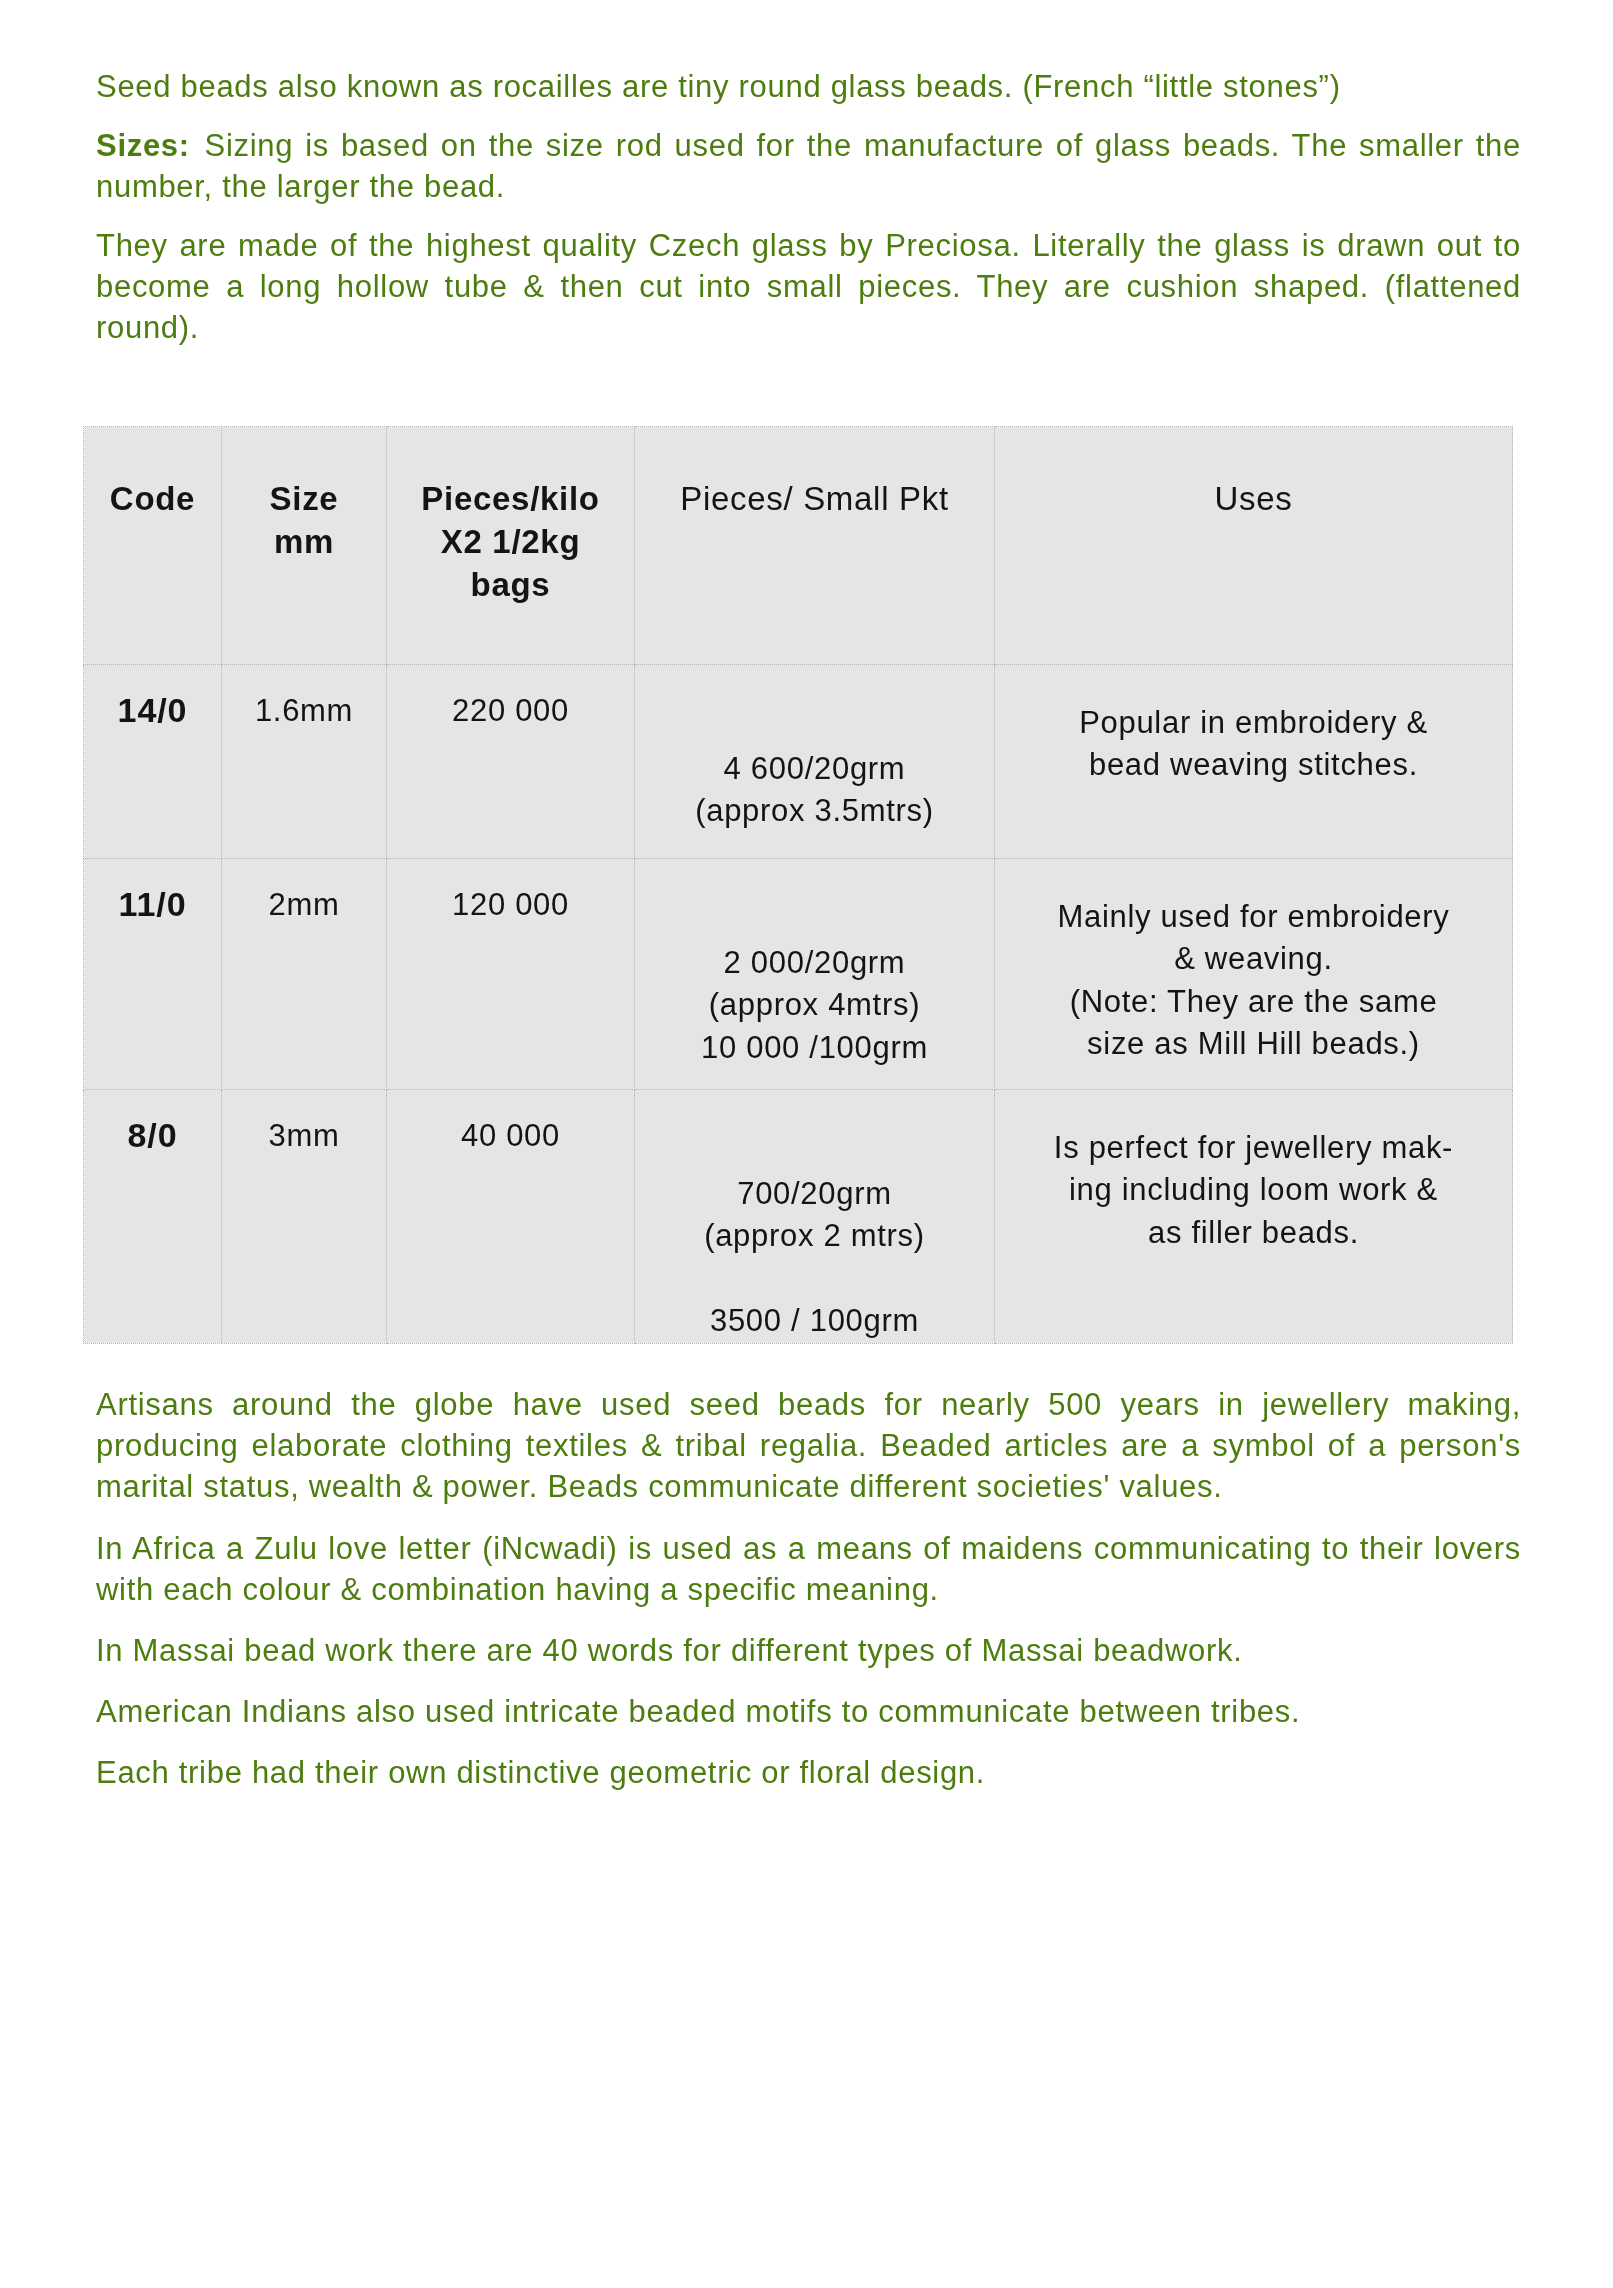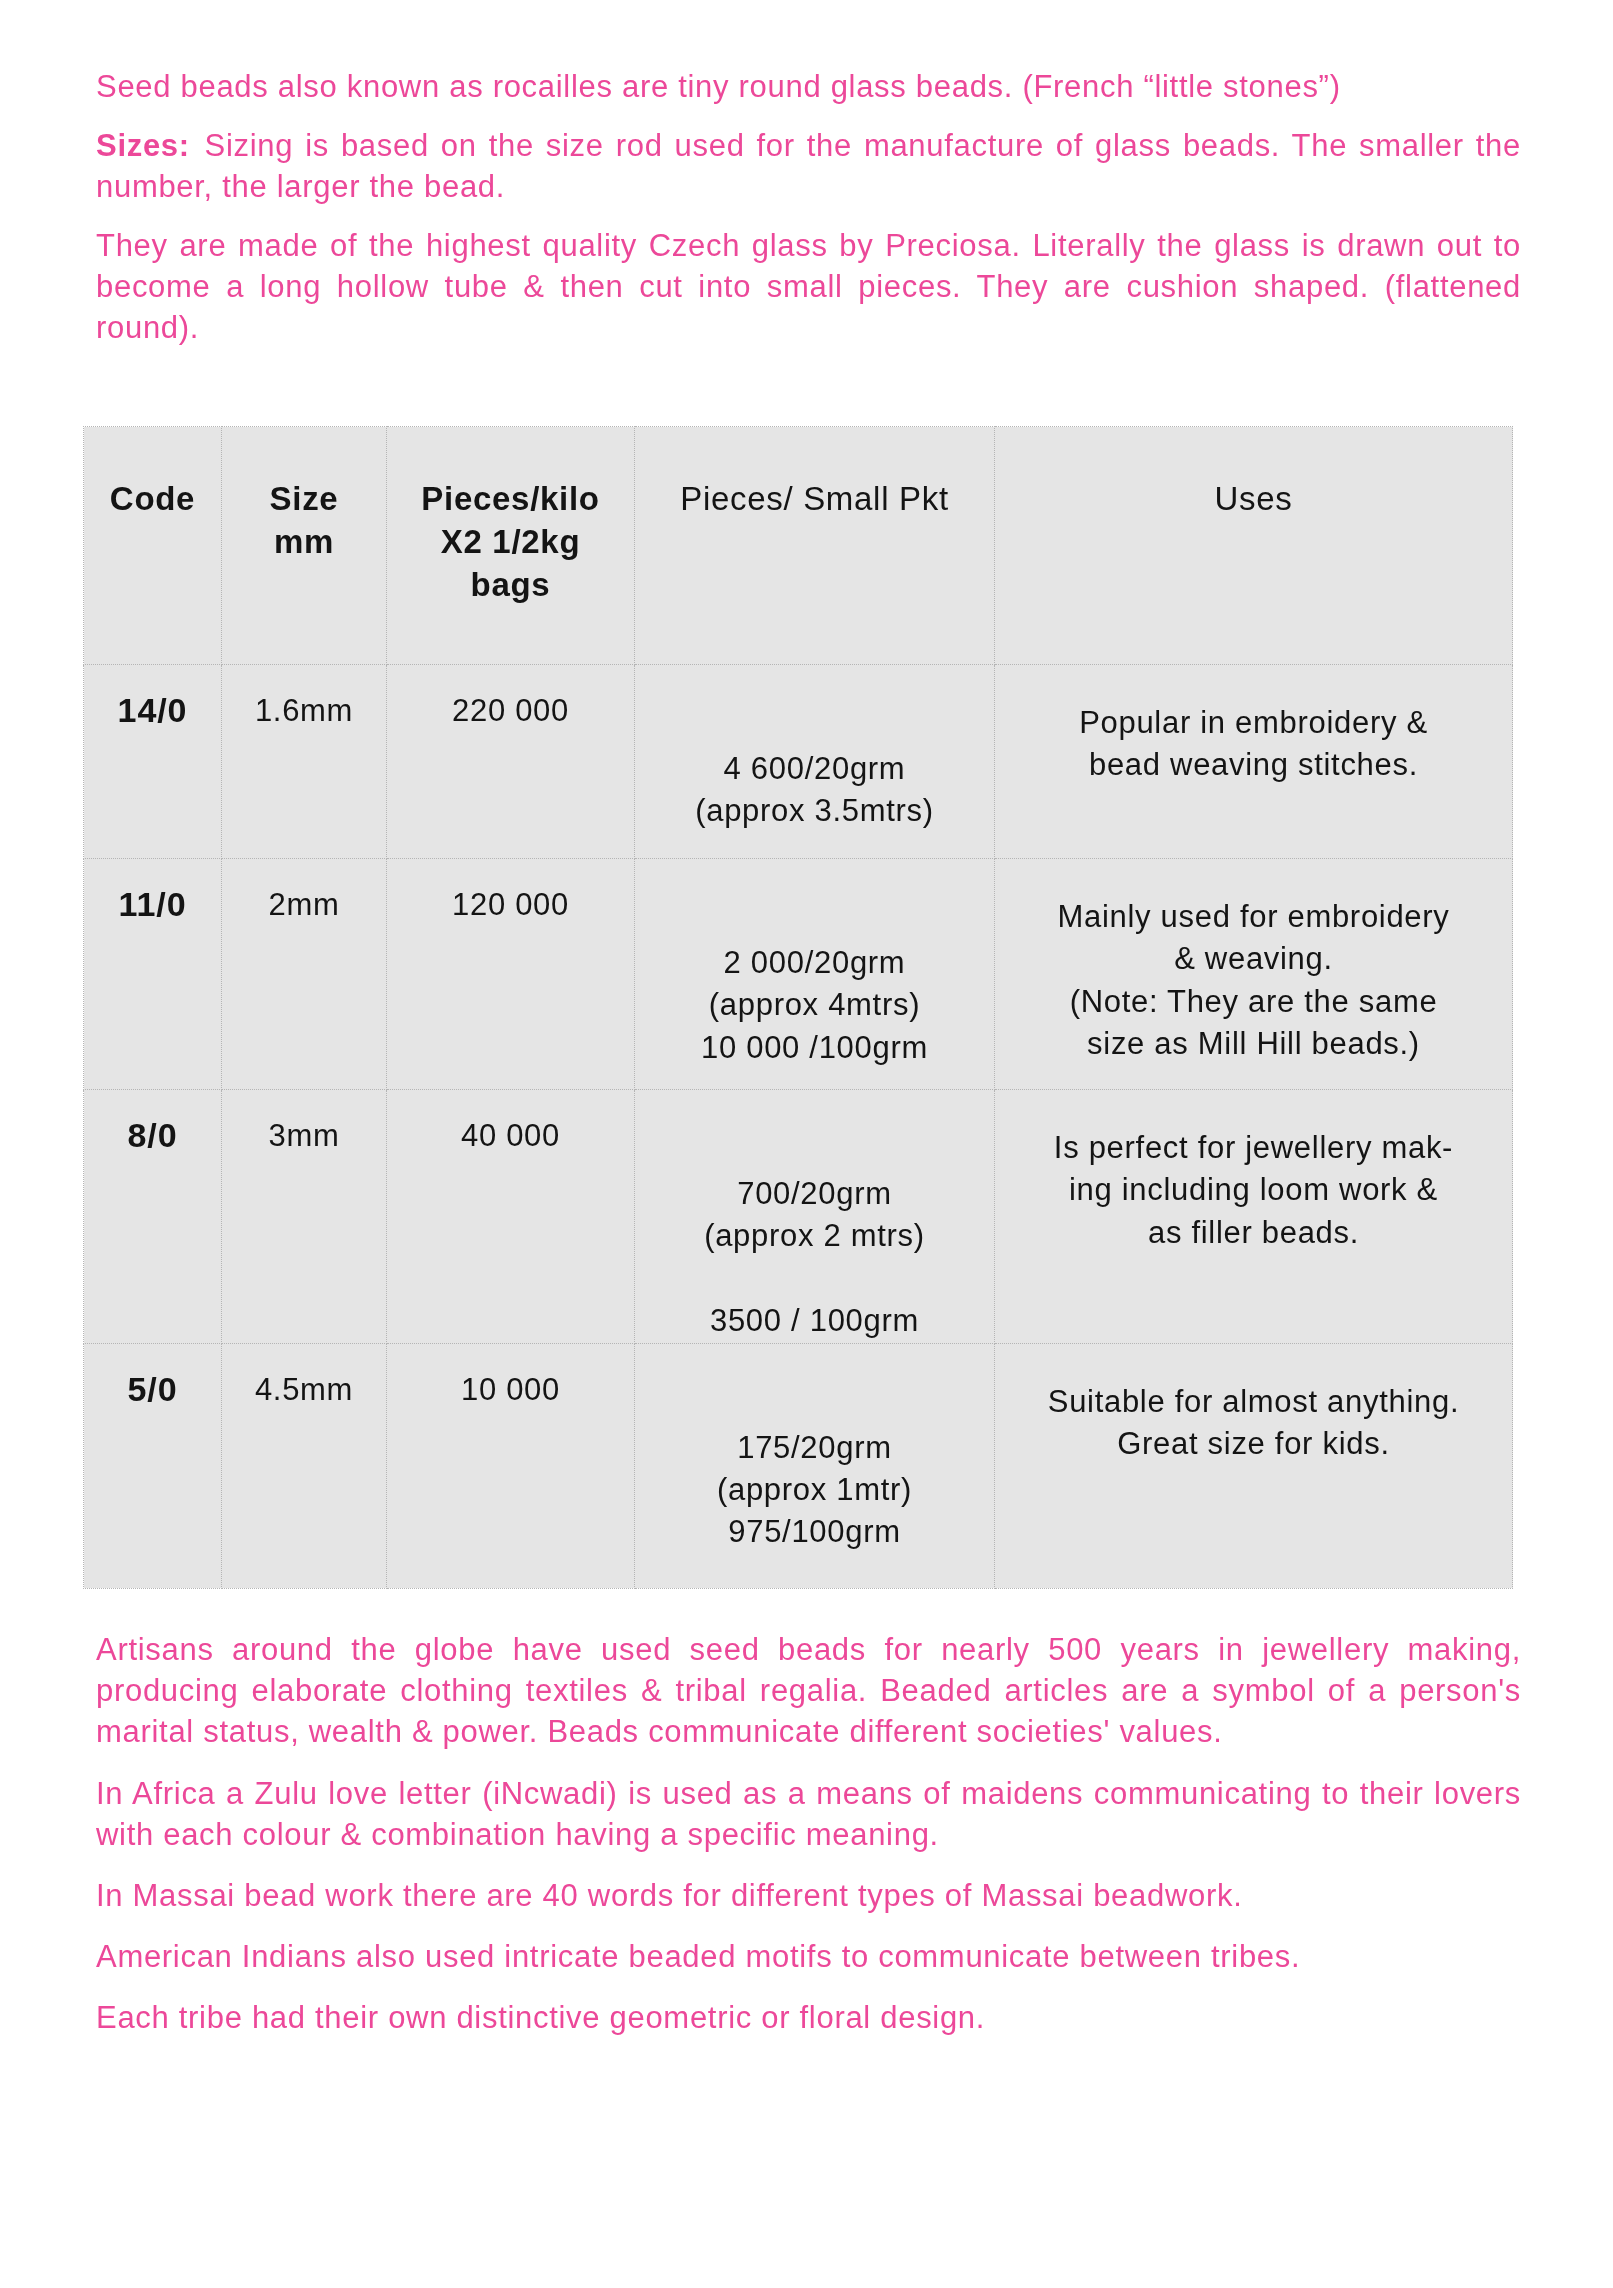--- a/index.html
+++ b/index.html
@@ -22,21 +22,21 @@
   }
   .intro {
     padding: 66px 92px 0 96px;
   }
   .para {
     font-size: 31px;
     line-height: 1.33;
     letter-spacing: 0.7px;
     margin: 0 0 17.5px 0;
     text-align: justify;
-    color: #ec4899;
+    color: #4d7c0f;
   }
   .lead-label {
     font-weight: bold;
     margin-right: 14.8px;
     letter-spacing: 0.7px;
   }
   .table-wrap {
     margin: 78px 102px 0 83px;
   }
   table.bead-table {
@@ -162,30 +162,20 @@
           <td class="size-cell">3mm</td>
           <td class="pieces-cell">40 000</td>
           <td class="pkt-cell">700/20grm
 (approx 2 mtrs)
 
 3500 / 100grm</td>
           <td class="uses-cell">Is perfect for jewellery mak-
 ing including loom work &amp;
 as filler beads.</td>
         </tr>
-        <tr class="r3">
-          <td class="code-cell">5/0</td>
-          <td class="size-cell">4.5mm</td>
-          <td class="pieces-cell">10 000</td>
-          <td class="pkt-cell">175/20grm
-(approx 1mtr)
-975/100grm</td>
-          <td class="uses-cell">Suitable for almost anything.
-Great size for kids.</td>
-        </tr>
       </tbody>
     </table>
   </div>
 
   <div class="outro">
     <p class="para">Artisans around the globe have used seed beads for nearly 500 years in jewellery making, producing elaborate clothing textiles &amp; tribal regalia. Beaded articles are a symbol of a person's marital status, wealth &amp; power. Beads communicate different societies' values.</p>
     <p class="para">In Africa a Zulu love letter (iNcwadi) is used as a means of maidens communicating to their lovers with each colour &amp; combination having a specific meaning.</p>
     <p class="para">In Massai bead work there are 40 words for different types of Massai beadwork.</p>
     <p class="para">American Indians also used intricate beaded motifs to communicate between tribes.</p>
     <p class="para">Each tribe had their own distinctive geometric or floral design.</p>

